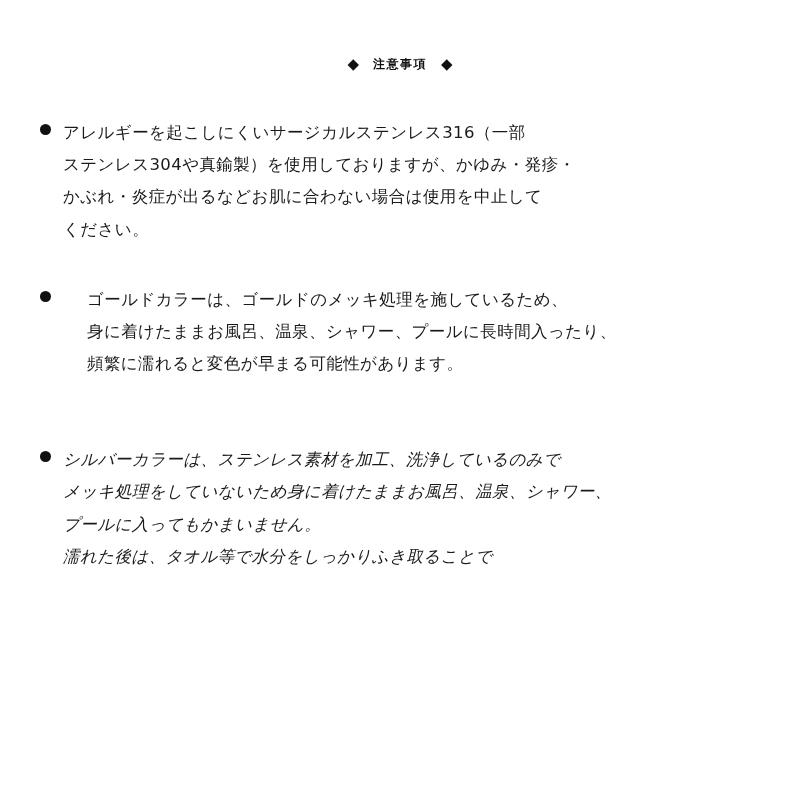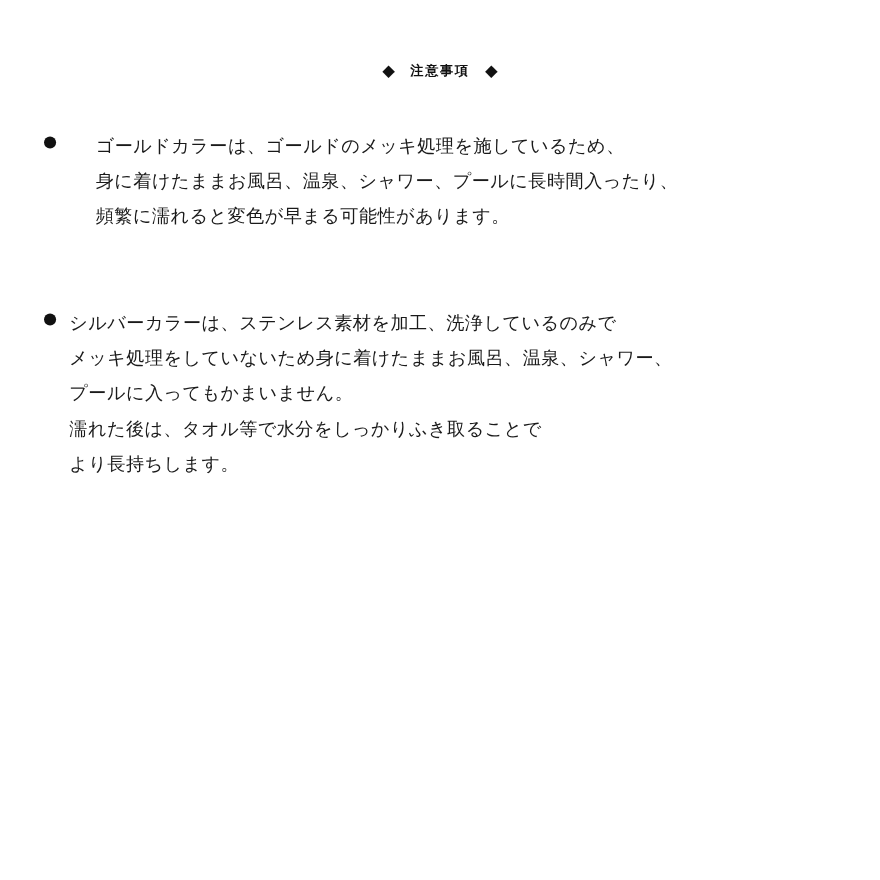--- a/index.html
+++ b/index.html
@@ -44,20 +44,21 @@
   .notes {
     padding-left: 0;
   }
   .note {
     display: flex;
     align-items: flex-start;
     margin-bottom: 38px;
   }
   .note:last-child {
     margin-bottom: 16px;
+    font-style: italic;
   }
   .bullet {
     flex: 0 0 auto;
     width: 11px;
     height: 11px;
     border-radius: 50%;
     background: #111111;
     margin-top: 7px;
     margin-right: 12px;
     margin-left: 0;
@@ -83,35 +84,43 @@
 <div class="page">
 
   <div class="title-row">
     <span class="diamond">◆</span>
     <span class="title-text">注意事項</span>
     <span class="diamond">◆</span>
   </div>
 
   <div class="notes">
 
+    <div class="note">
+      <span class="bullet"></span>
+      <div class="note-body">
+        <div class="line">アレルギーを起こしにくいサージカルステンレス316（一部</div>
+        <div class="line">ステンレス304や真鍮製）を使用しておりますが、かゆみ・発疹・</div>
+        <div class="line">かぶれ・炎症が出るなどお肌に合わない場合は使用を中止して</div>
+        <div class="line">ください。</div>
+      </div>
+    </div>
 
     <div class="note gap-note">
       <span class="bullet"></span>
       <div class="note-body">
         <div class="line">ゴールドカラーは、ゴールドのメッキ処理を施しているため、</div>
         <div class="line">身に着けたままお風呂、温泉、シャワー、プールに長時間入ったり、</div>
         <div class="line">頻繁に濡れると変色が早まる可能性があります。</div>
       </div>
     </div>
 
     <div class="note">
       <span class="bullet"></span>
       <div class="note-body">
         <div class="line">シルバーカラーは、ステンレス素材を加工、洗浄しているのみで</div>
         <div class="line">メッキ処理をしていないため身に着けたままお風呂、温泉、シャワー、</div>
         <div class="line">プールに入ってもかまいません。</div>
         <div class="line">濡れた後は、タオル等で水分をしっかりふき取ることで</div>
-        <div class="line">より長持ちします。</div>
       </div>
     </div>
 
   </div>
 </div>
 
 </body></html>

